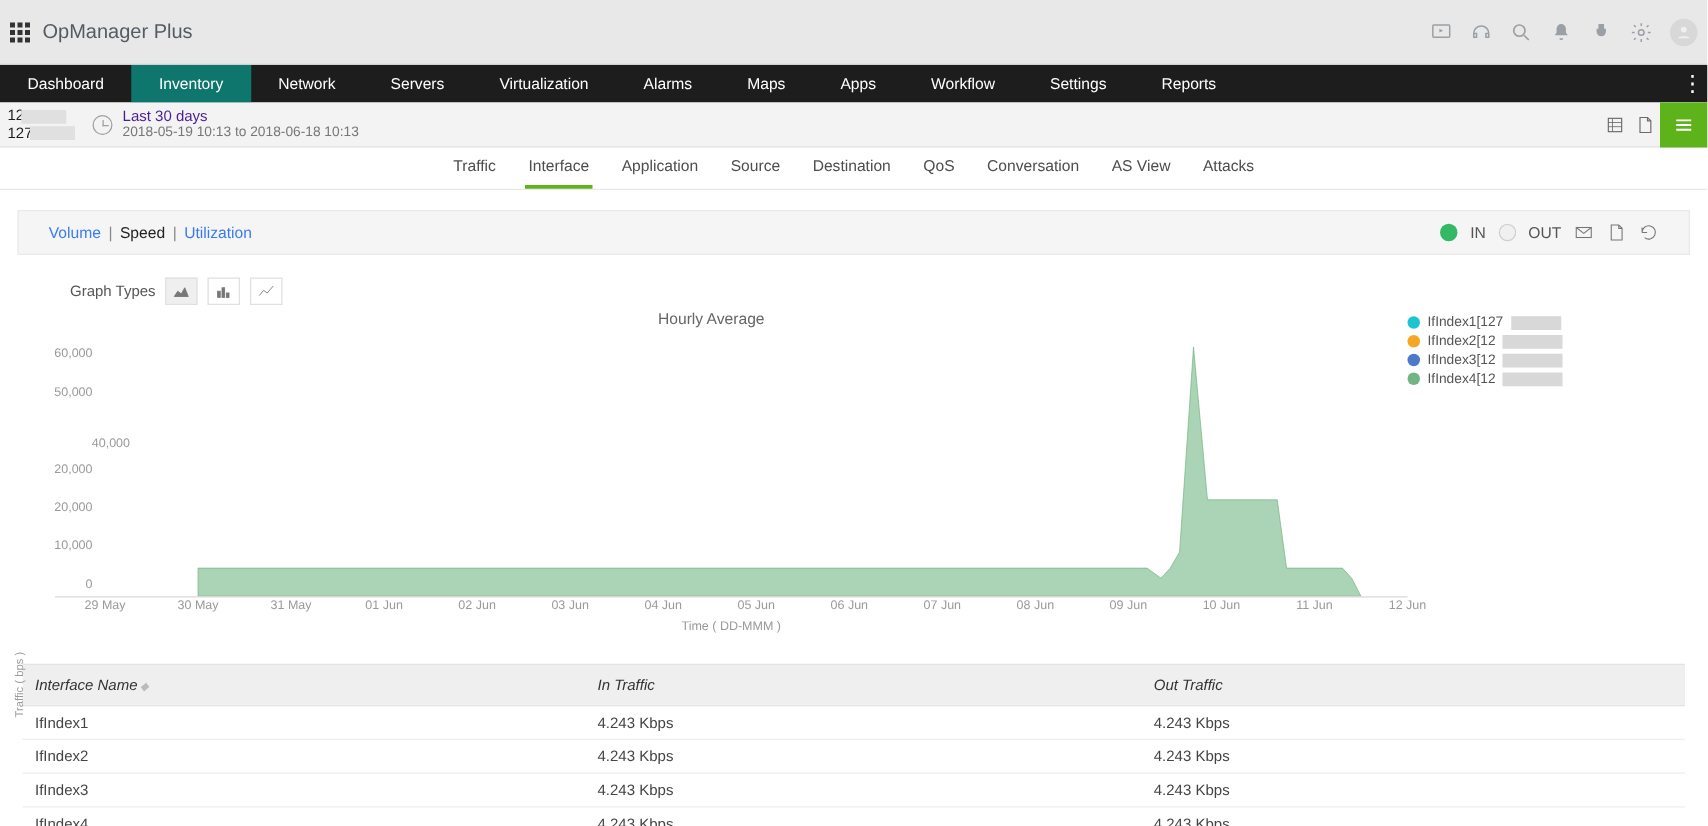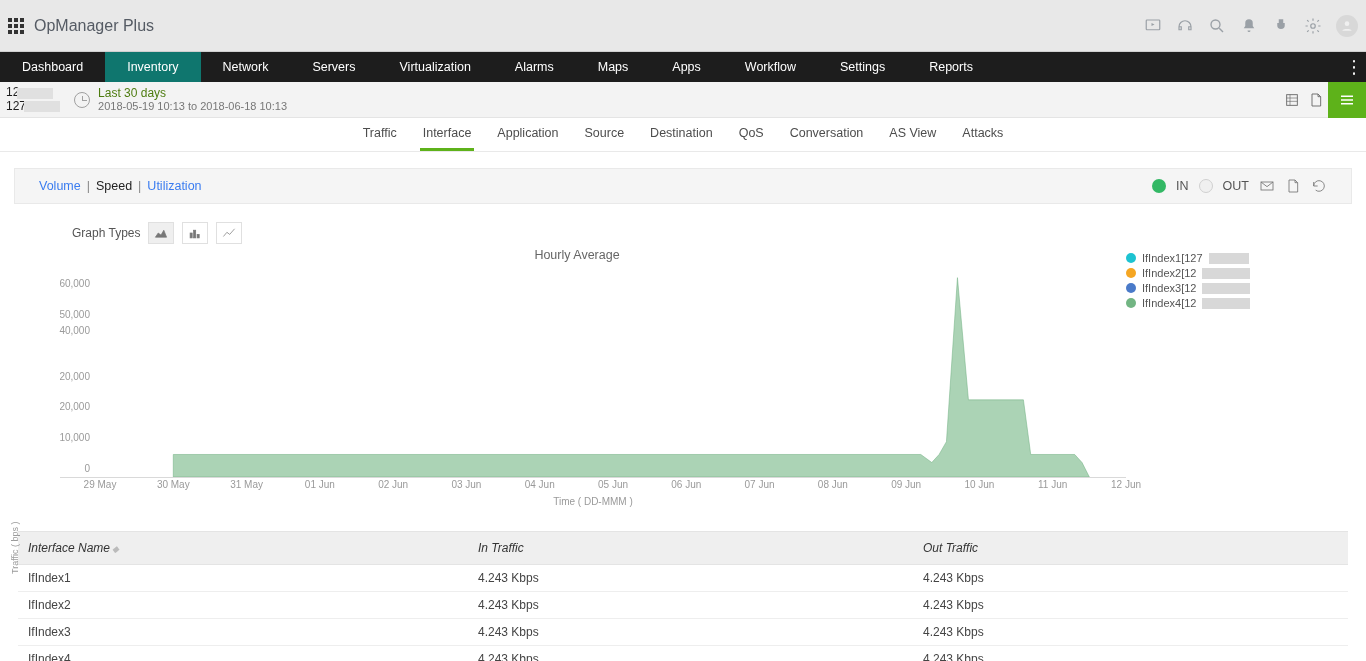--- a/index.html
+++ b/index.html
@@ -24,21 +24,21 @@
 .mainnav .more span { color:#fff; font-size: 18px; line-height: 0; }
 
 
 .ctxbar { height: 36px; background:#f3f3f3; border-bottom:1px solid #e4e4e4; display:flex; align-items:center; position:relative; }
 .ip-block { padding: 0 6px; font-size:12px; color:#1d1d1d; line-height:1.1; }
 .ip-block .mask { display:inline-block; width:36px; height:11px; background:#e0e0e0; vertical-align:middle; margin-left:-2px; }
 .clock-icon { width:16px; height:16px; border:1px solid #a0a0a0; border-radius:50%; position:relative; margin-left:8px; }
 .clock-icon::before { content:""; position:absolute; width:5px; height:1px; background:#a0a0a0; left:7px; top:7px; }
 .clock-icon::after { content:""; position:absolute; width:1px; height:5px; background:#a0a0a0; left:7px; top:3px; }
 .range-block { margin-left:8px; font-size:11px; color:#777; line-height:1.2; }
-.range-block .lbl { color:#4d7c0f; font-size:12px; }
+.range-block .lbl { color:#4c1d95; font-size:12px; }
 .ctx-right { margin-left:auto; display:flex; align-items:center; }
 .ctx-iconbtn { width:24px; height:24px; display:flex; align-items:center; justify-content:center; cursor:pointer; }
 .ctx-iconbtn svg { width:16px; height:16px; fill:#6b6b6b; }
 .hamburger { width:38px; height:36px; background:#5eb21a; display:flex; align-items:center; justify-content:center; cursor:pointer; }
 .hamburger svg { width:18px; height:18px; stroke:#fff; }
 
 
 .subtabs { height:34px; border-bottom:1px solid #e9e9e9; display:flex; justify-content:center; align-items:flex-end; gap: 20px; }
 .subtabs .st { font-size:12.5px; color:#4d4d4d; padding:8px 3px; cursor:pointer; border-bottom: 3px solid transparent; }
 .subtabs .st.active { border-bottom-color:#5eb21a; }
@@ -49,21 +49,21 @@
 .filterbar .sep { margin:0 6px; color:#888; }
 .filterbar .fcurrent { color:#222; }
 .filterbar .right { margin-left:auto; display:flex; align-items:center; gap:10px; }
 .dot { width:14px; height:14px; border-radius:50%; display:inline-block; }
 .dot.in { background:#33b865; }
 .dot.out { background:#f0f0f0; border:1px solid #d0d0d0; }
 .smallicon { width:16px; height:16px; display:inline-flex; align-items:center; justify-content:center; cursor:pointer; }
 .smallicon svg { width:16px; height:16px; fill:none; stroke:#777; stroke-width:1.3; }
 
 
-.chartwrap { padding: 10px 40px 10px 28px; display:flex;justify-content:center; }
+.chartwrap { padding: 10px 40px 10px 12px; display:flex;justify-content:center; }
 .chartleft { flex:1; }
 .graphtypes { display:flex; align-items:center; gap:8px; font-size:12px; color:#555; margin: 8px 0 4px 44px; }
 .gtbtn { width:26px; height:22px; border:1px solid #e0e0e0; display:flex; align-items:center; justify-content:center; cursor:pointer; background:#fff; }
 .gtbtn.active { background:#efefef; }
 .gtbtn svg { width:14px; height:14px; fill:#777; stroke:#777; }
 .charttitle { text-align:center; font-size:12.5px; color:#666; margin-top:4px; }
 .plot { position:relative; height:210px; margin-left:32px; margin-top:6px; border-bottom:1px solid #d9d9d9; }
 .plot .yaxis { position:absolute; left:-4px; top:0; bottom:0; width:40px; }
 .plot .ytick { position:absolute; left:0; font-size:10px; color:#9a9a9a; transform: translateY(-50%); text-align:right; width: 34px; }
 .plot .xaxis { position:absolute; left:40px; right:0; bottom:-16px; height:14px; }
@@ -256,21 +256,21 @@
           </div>
       </div>
       <div class="charttitle">Hourly Average</div>
 
       <div class="plot">
         <div class="yaxis" id="yaxis">
             <div class="ytick" style="top: 200px;">0</div>
             <div class="ytick" style="top: 169.231px;">10,000</div>
             <div class="ytick" style="top: 138.462px;">20,000</div>
             <div class="ytick" style="top: 107.692px;">20,000</div>
-            <div class="ytick" style="top: 62px;">40,000</div>
+            <div class="ytick" style="top: 87px; margin-left: 30px;">40,000</div>
             <div class="ytick" style="top: 46.1538px;">50,000</div>
             <div class="ytick" style="top: 15.3846px;">60,000</div>
           </div>
         <svg class="area" viewBox="0 0 1000 200" preserveAspectRatio="none">
           <path id="areapath" fill="#8fc49c" fill-opacity="0.75" stroke="#6faf80" stroke-width="0.5" d="M 71.42857142857143 200 L 71.42857142857143 178.46153846153845 L 799.9999999999999 178.46153846153845 L 810.7142857142857 186.15384615384616 L 817.8571428571429 178.46153846153845 L 825.0000000000001 166.15384615384616 L 835.7142857142857 9.230769230769226 L 846.4285714285714 126.15384615384615 L 900 126.15384615384615 L 907.1428571428571 178.46153846153845 L 950.0000000000001 178.46153846153845 L 957.1428571428572 186.15384615384616 L 964.2857142857143 200 Z"></path>
         </svg>
         <div class="xaxis" id="xaxis">
             <div class="xtick" style="left: 0%;">29 May</div>
             <div class="xtick" style="left: 7.14286%;">30 May</div>
             <div class="xtick" style="left: 14.2857%;">31 May</div>

